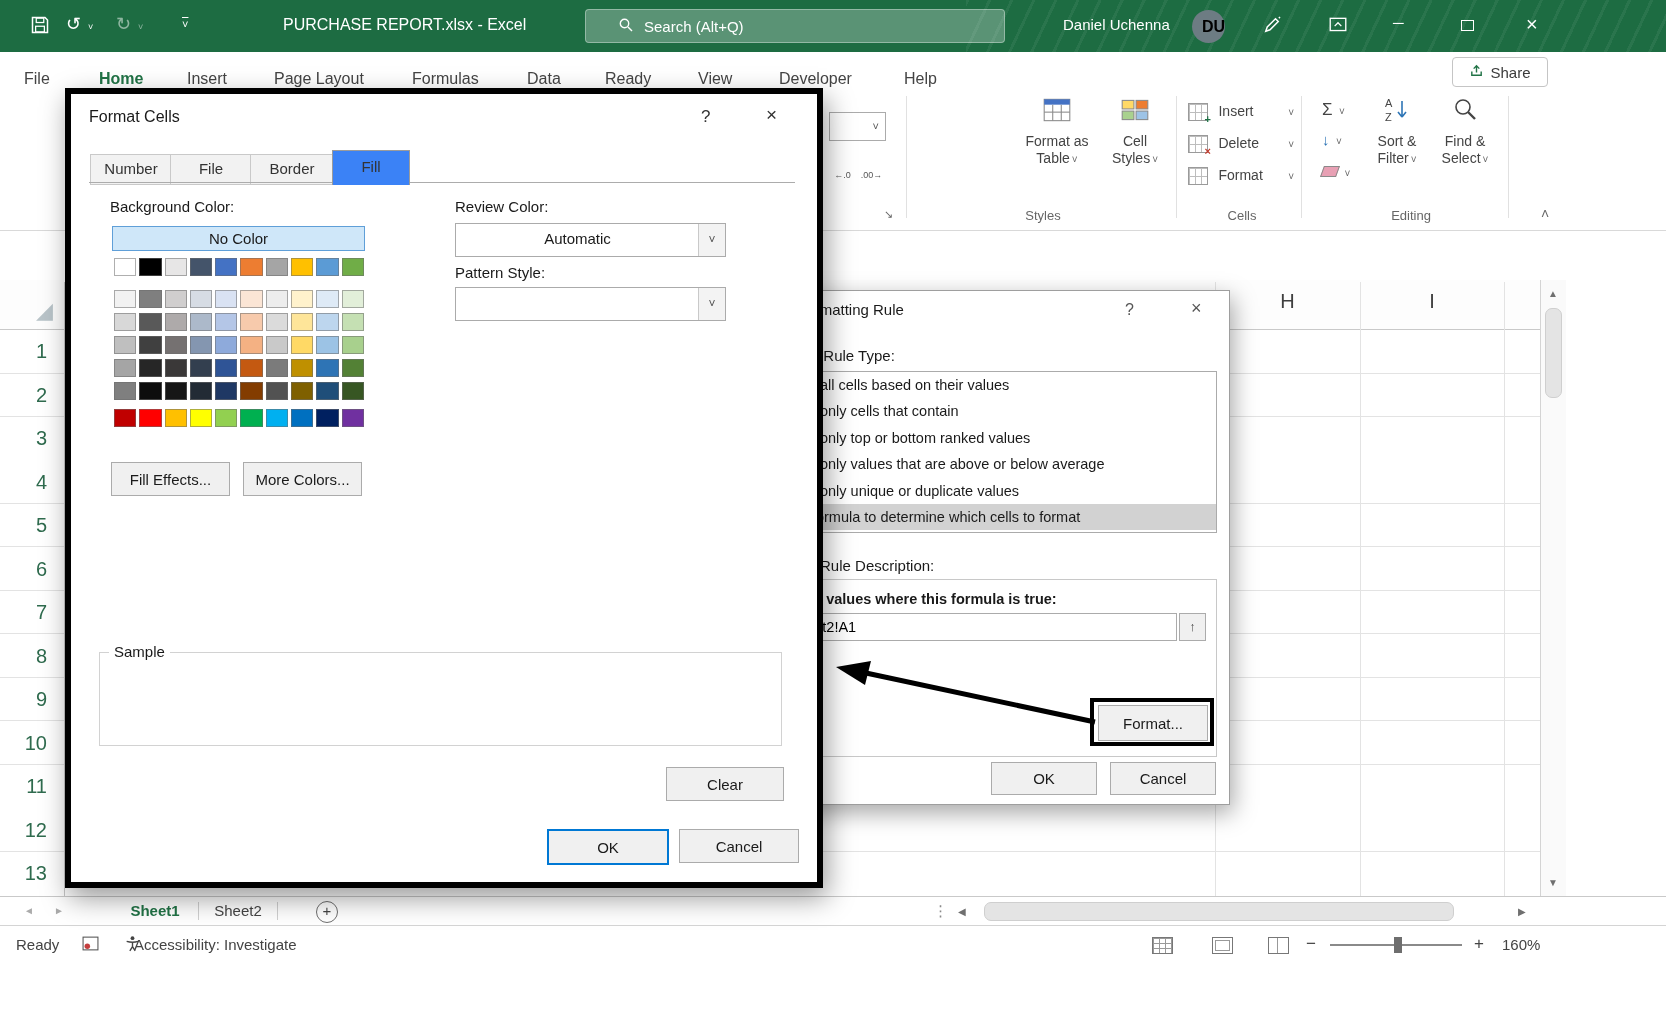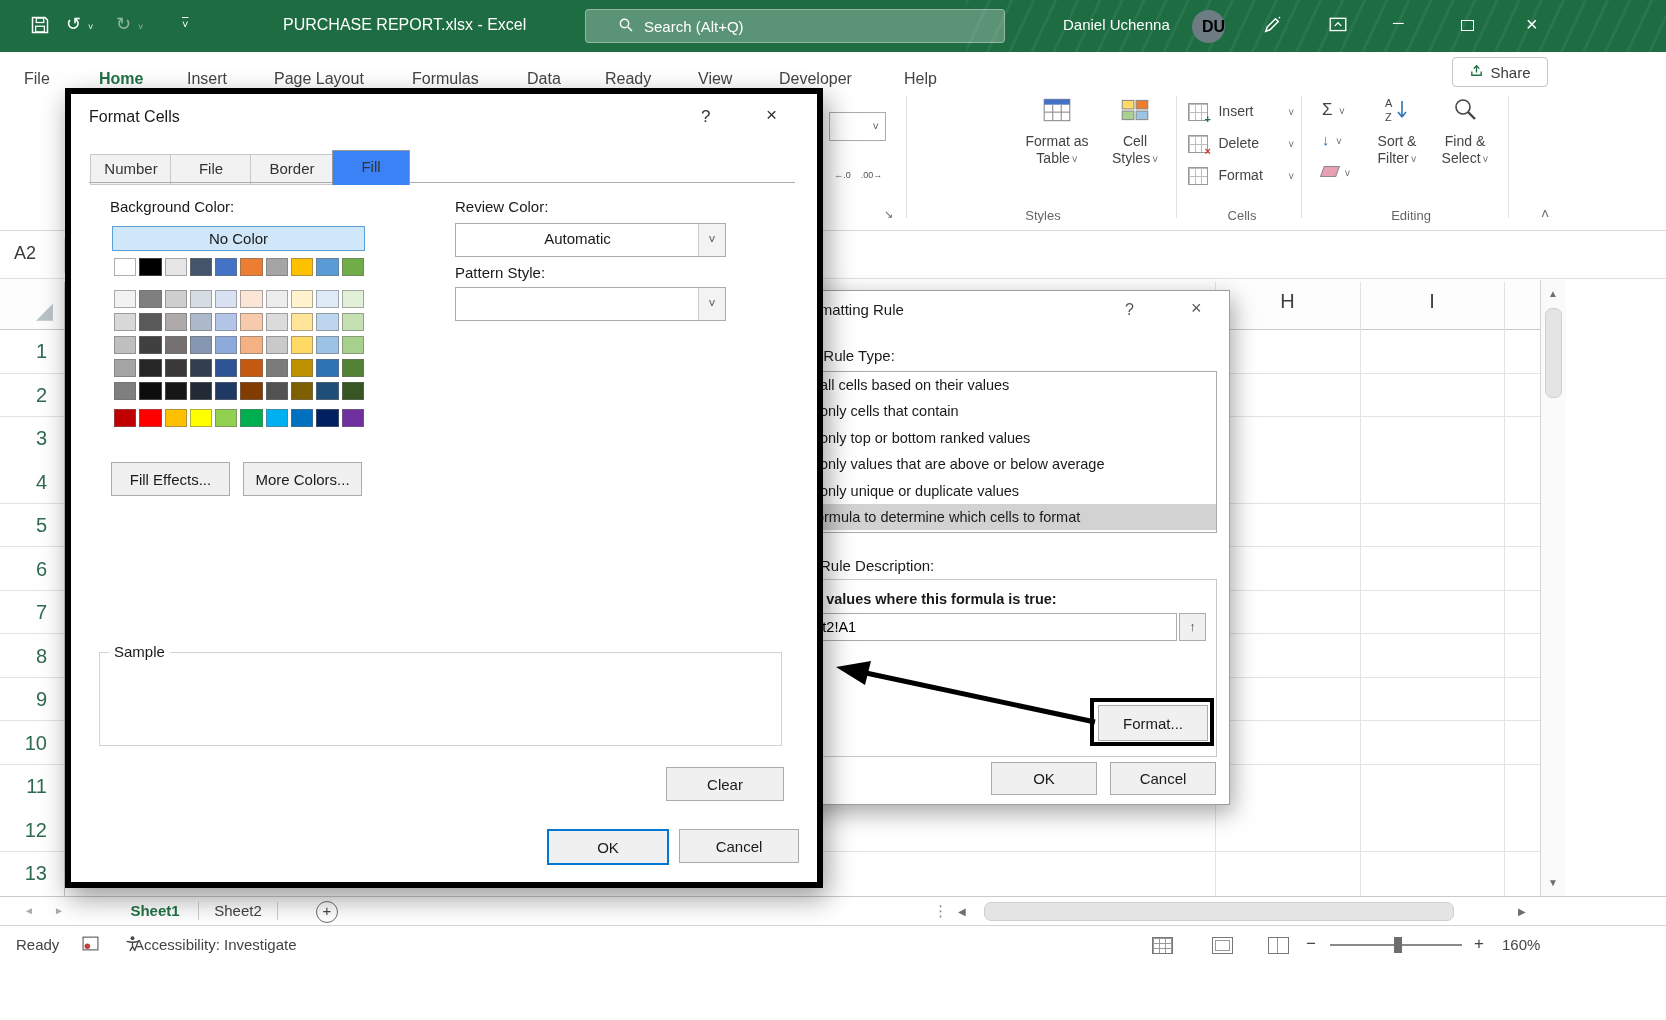--- a/index.html
+++ b/index.html
@@ -240,25 +240,20 @@
           </svg>
       </span>
       <div class="biglabel"><span>Find &amp;</span><br>
         <span>Select</span><span class="chev">˅</span></div>
     </div>
     <span class="grplabel" style="left:1320px;width:182px">Editing</span>
     <div class="vsep" style="left:1508px"></div>
     <span class="t" style="left:1541px;top:116px;font-size:14px;color:#666">˄</span>
   </div>
 
-  <div class="t frow">
-    <span style="position:absolute;left:14px;top:11px;font-size:18px;color:#3b3b3b">A2</span>
-    <div style="position:absolute;left:64px;top:6px;width:1px;height:35px;background:#E0E0E0"></div>
-    <span style="position:absolute;left:1543px;top:13px;font-size:13px;color:#666"></span>
-  </div>
 
   <div class="t chead">
     <span style="position:absolute;left:36px;top:18px;font-size:22px;color:#B9C4C9">◢</span>
     <span class="collabel" style="left:1215px;width:145px;text-align:center">H</span>
     <span class="collabel" style="left:1360px;width:144px;text-align:center">I</span>
   </div>
 
   <div class="t hlines"></div>
   <div class="vline" style="left:1215px"></div>
   <div class="vline" style="left:1360px"></div>

